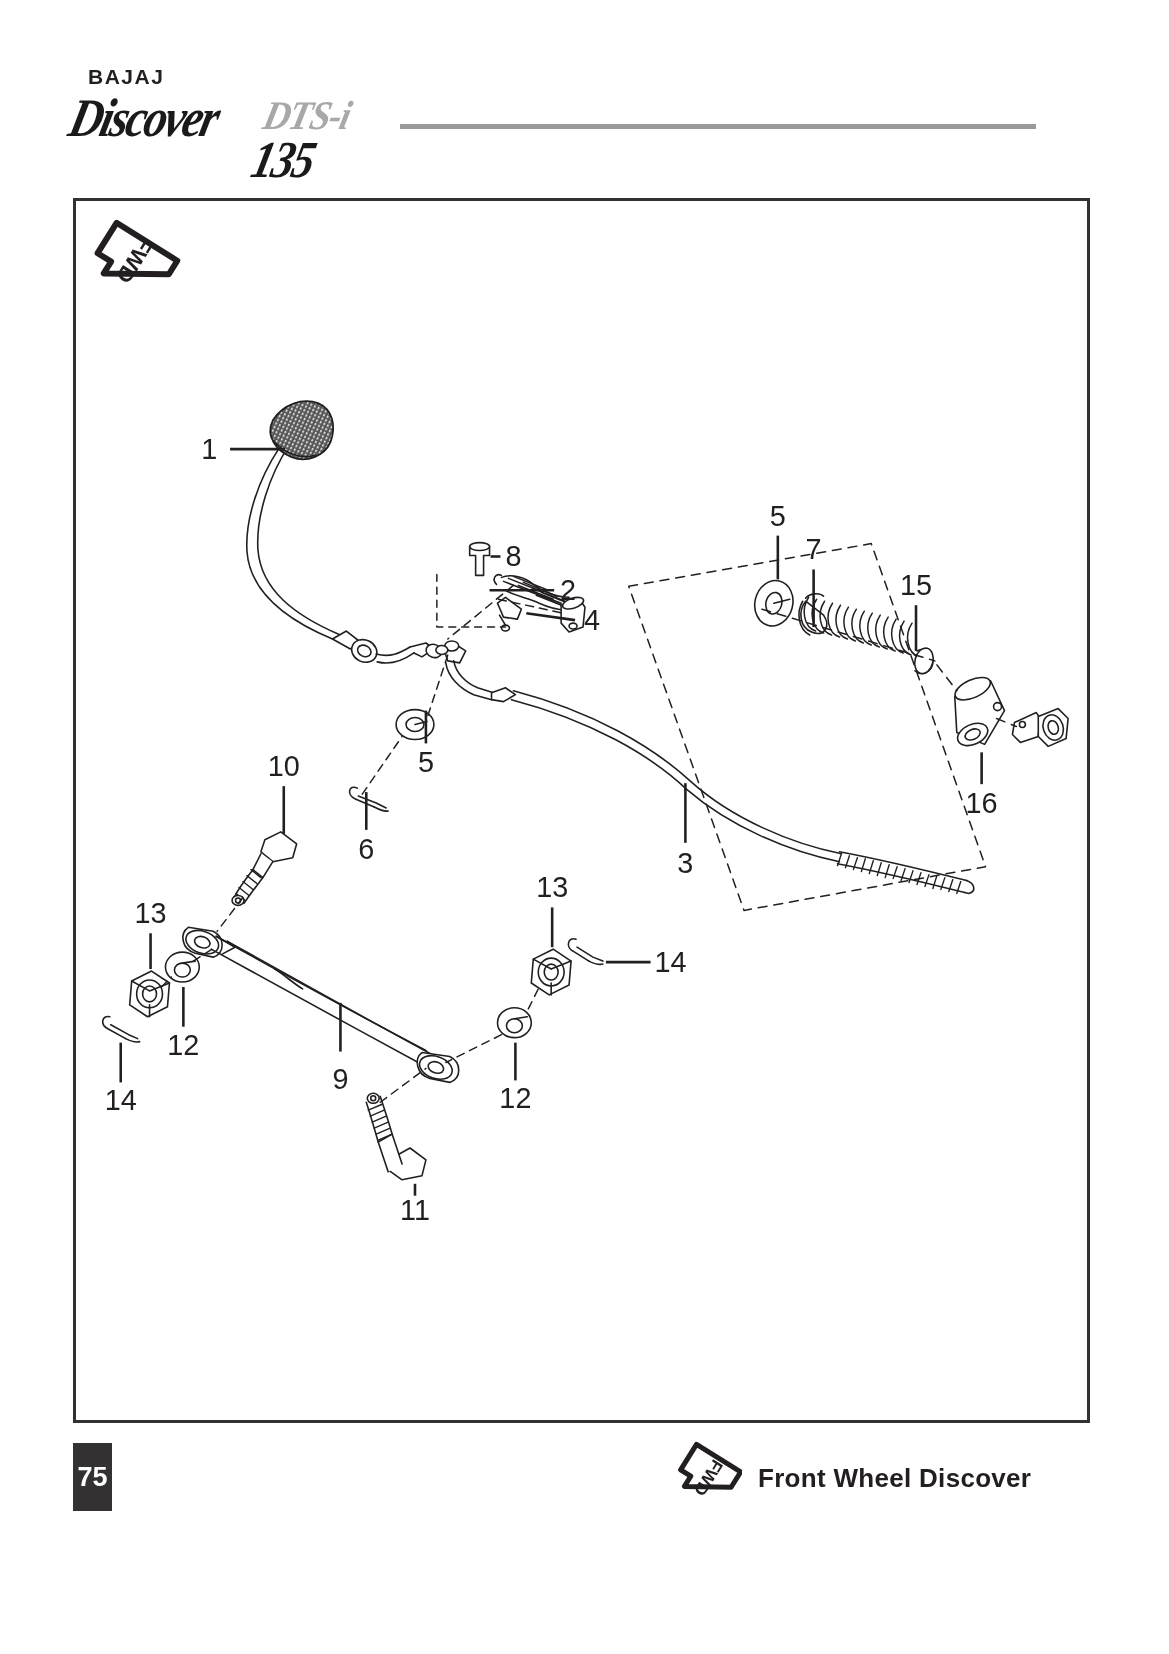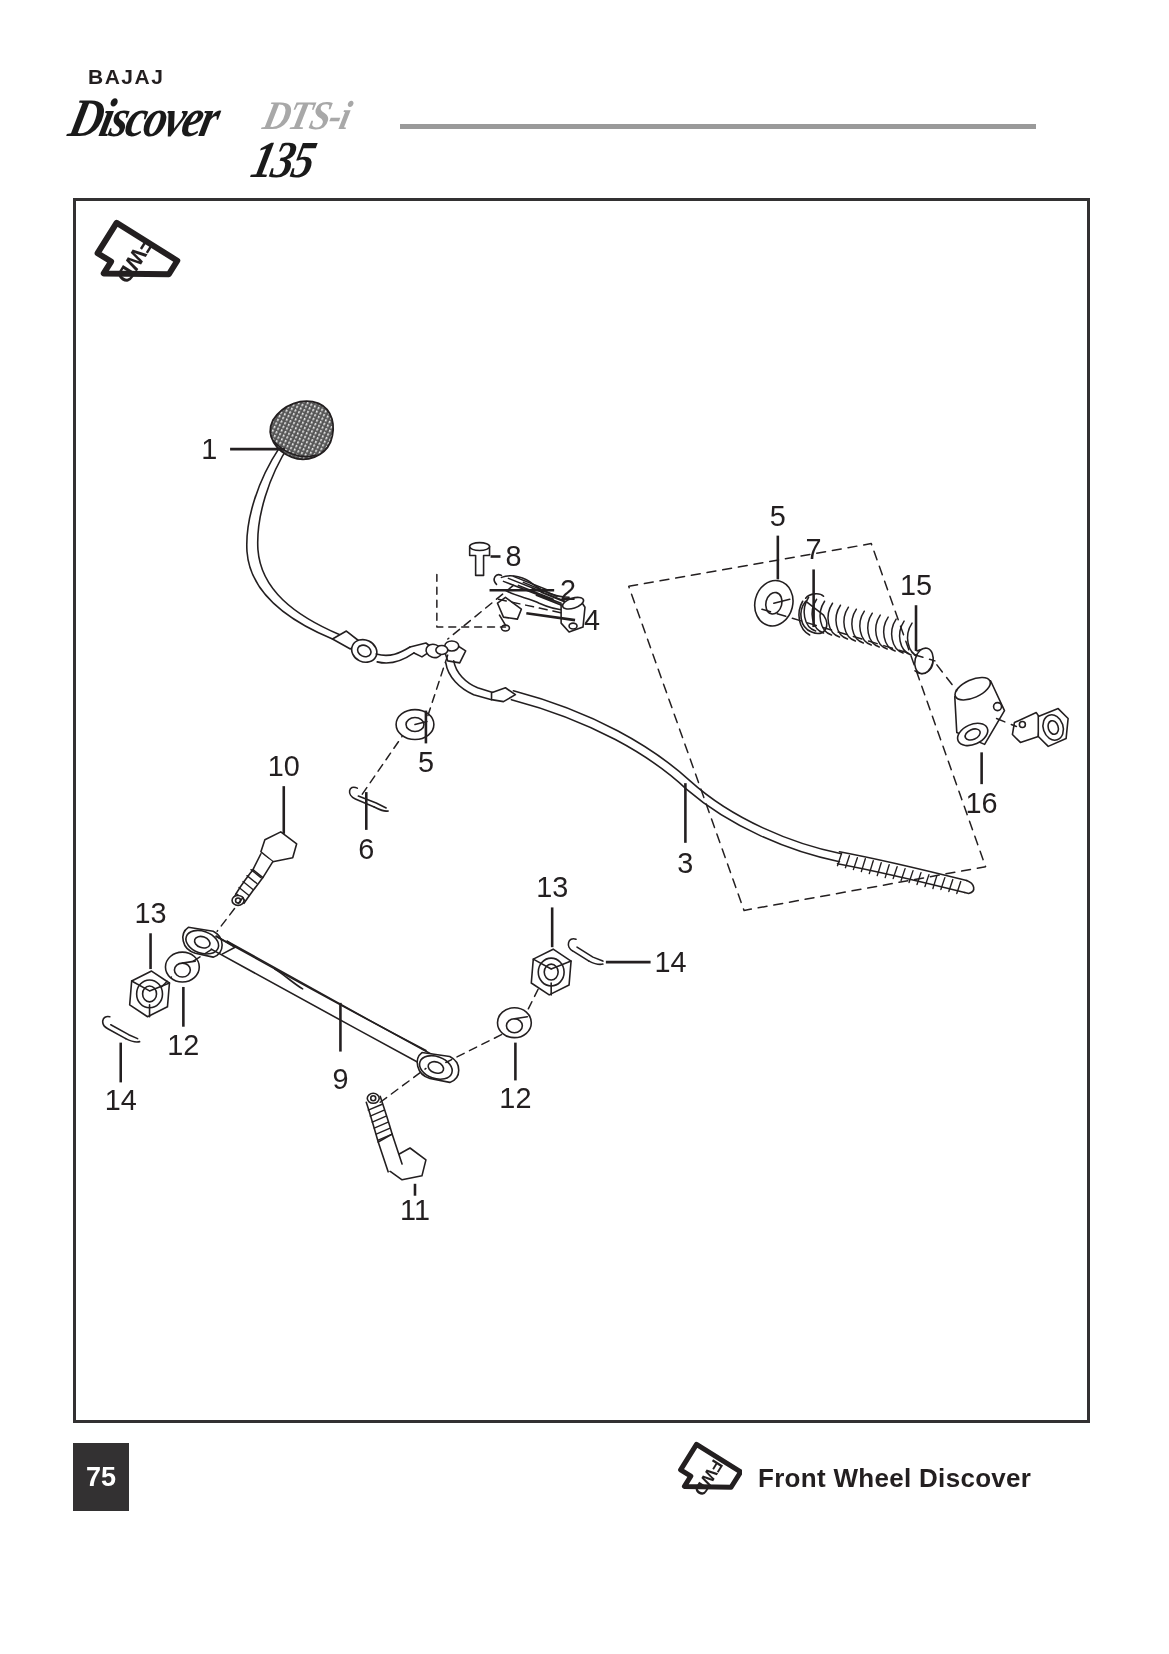--- a/index.html
+++ b/index.html
@@ -114,21 +114,21 @@
     position: absolute;
     left: 0;
     top: 1423px;
     width: 1169px;
     height: 231px;
   }
   #page-badge {
     position: absolute;
     left: 73px;
     top: 20px;
-    width: 56px;
+    width: 39px;
     height: 68px;
     background: #333132;
     color: #ffffff;
     font-family: "Liberation Sans", sans-serif;
     font-weight: bold;
     font-size: 27px;
     display: flex;
     align-items: center;
     justify-content: center;
   }

